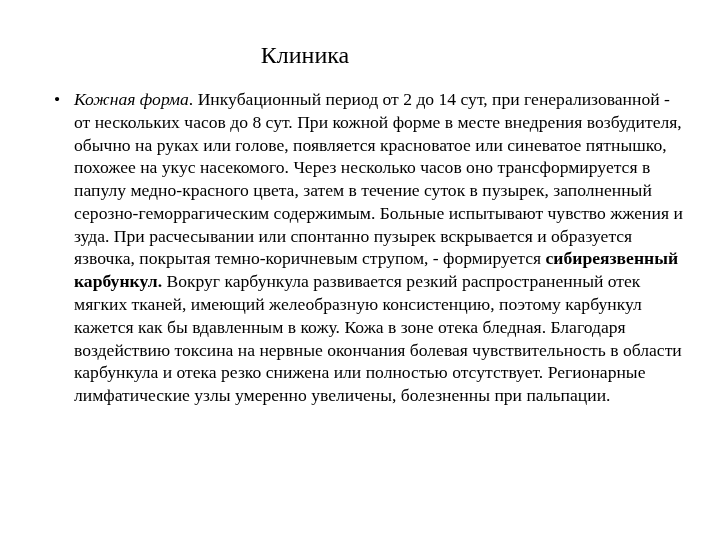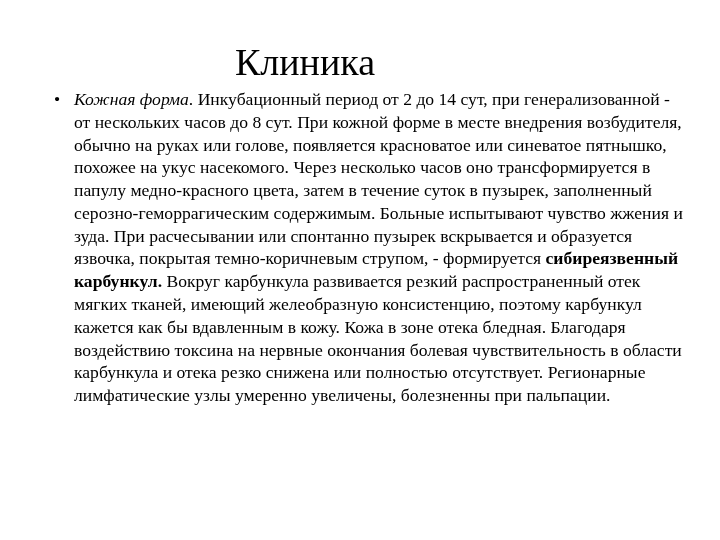--- a/index.html
+++ b/index.html
@@ -19,21 +19,21 @@
     width: 720px;
     height: 540px;
     box-sizing: border-box;
   }
   .slide-title {
     position: absolute;
     top: 42px;
     left: 0;
     width: 610px;
     text-align: center;
-    font-size: 38px;
+    font-size: 24px;
     line-height: 1.1;
     font-weight: normal;
     font-family: "Liberation Serif", "DejaVu Serif", serif;
   }
   .body-block {
     position: absolute;
     top: 88px;
     left: 36px;
     width: 652px;
   }

